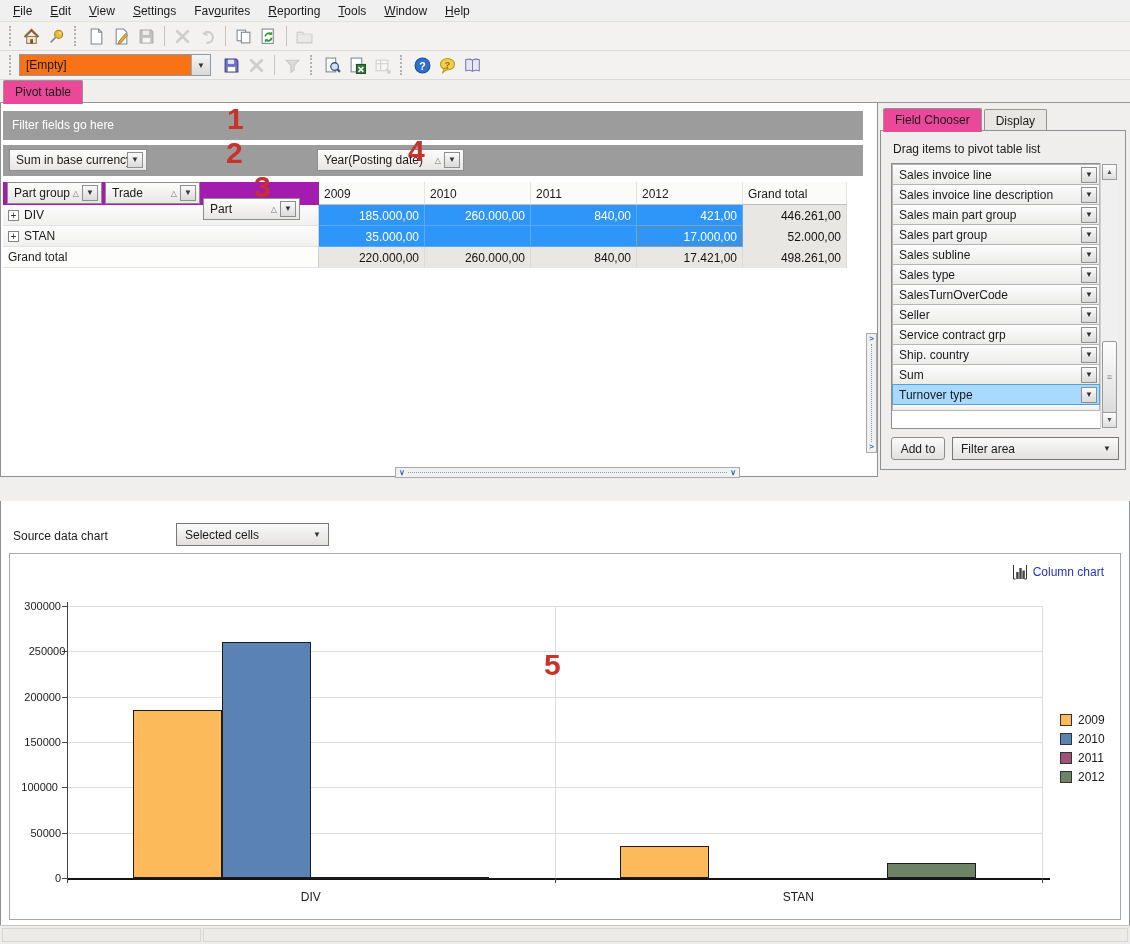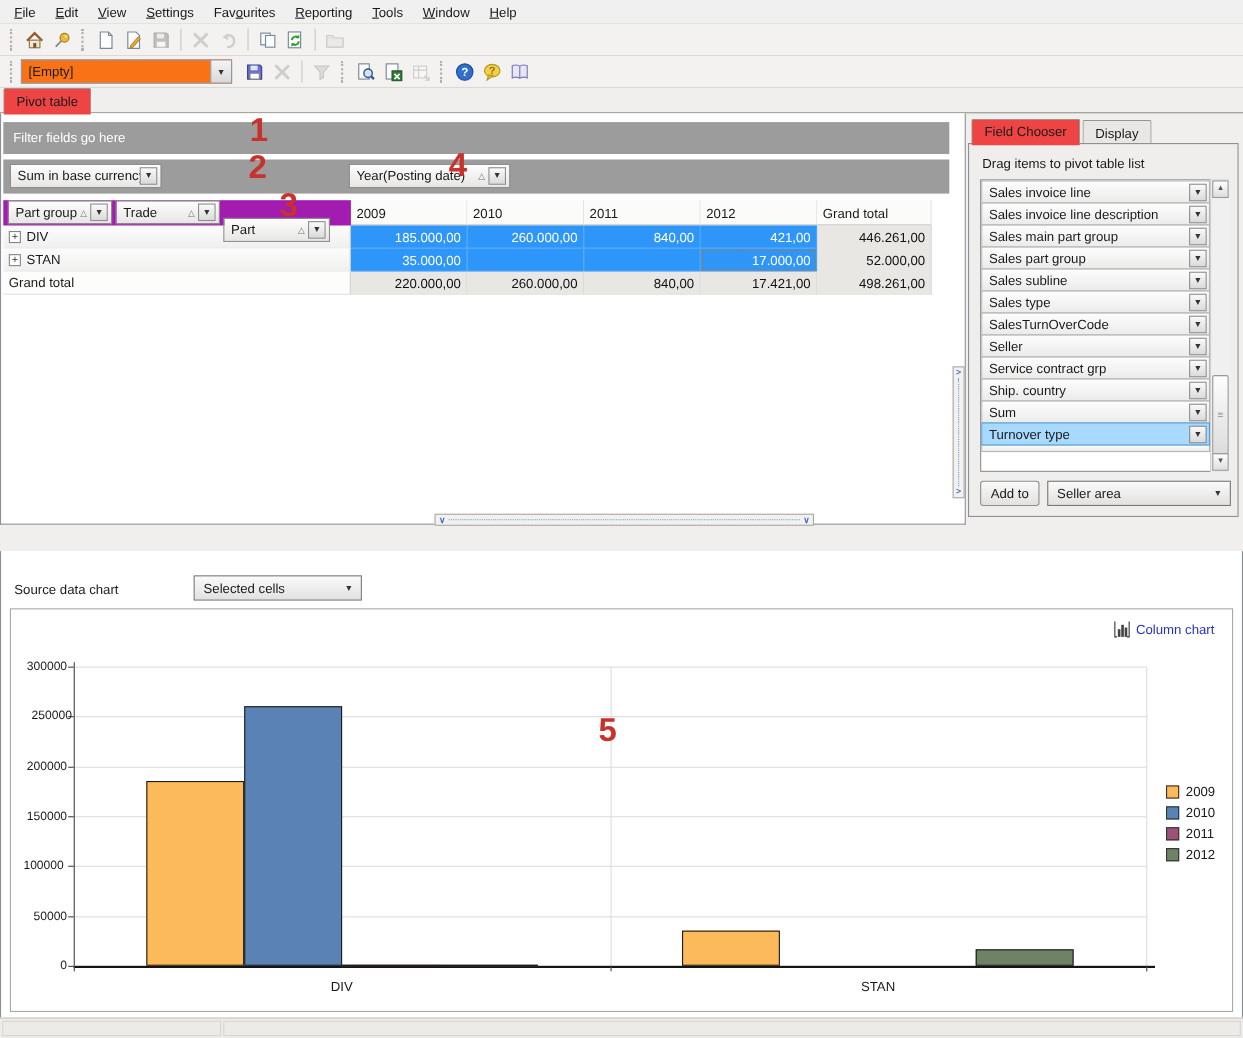--- a/index.html
+++ b/index.html
@@ -17,21 +17,21 @@
   .tbtn .iglyph{display:flex}
   .tbtn svg{width:17px;height:17px}
   .tbtn.disabled{opacity:.4;filter:grayscale(1)}
   .combo{display:flex;align-items:center;width:192px;height:22px;background:#f97316;border:1px solid #8a9aad;box-sizing:border-box;margin-right:8px}
   .combo .val{flex:1;padding:0 6px;white-space:nowrap;overflow:hidden}
   .combo .arrowbox{width:18px;height:100%;background:linear-gradient(#f4f4f4,#d9d9d9);border-left:1px solid #9aa8ba;display:flex;align-items:center;justify-content:center;font-size:8px;color:#333}
 
   
   .tabstrip{position:absolute;border-bottom:1px solid #97938e;padding-left:3px;box-sizing:border-box}
   .tab{display:inline-block;padding:4px 11px 3px 11px;border:1px solid #97938e;border-bottom:none;background:#e9e7e3;margin-right:2px;border-radius:2px 2px 0 0;position:relative;cursor:default;vertical-align:bottom}
-  .tab.active{background:#ef4444;padding-bottom:5px;margin-bottom:-1px;z-index:2}
+  .tab.active{background:#ec4899;padding-bottom:5px;margin-bottom:-1px;z-index:2}
   #maintabs{left:0;top:80px;width:1130px;height:23px}
   #fieldtabs{left:880px;top:108px;width:248px;height:23px;border-bottom:none}
   #bottomtabs{left:0;top:479px;width:1130px;height:23px}
 
   
   .pivotpanel{position:absolute;left:0;top:103px;width:878px;height:374px;background:#fff;border:1px solid #8d9097;border-top:none;box-sizing:border-box}
   .grayband{position:absolute;left:2px;width:860px;background:#9c9c9c}
   #filterbar{top:8px;height:29px;color:#fff;line-height:29px;padding-left:9px;box-sizing:border-box}
   #band2{top:42px;height:31px}
   .fbtn{position:absolute;height:22px;background:linear-gradient(#fdfdfd,#e7e6e4);border:1px solid #8e8e8e;display:flex;align-items:center;padding:0 3px 0 6px;box-sizing:border-box;cursor:default}
@@ -441,21 +441,21 @@
         </div>
         <div class="fci partial"></div>
       </div>
     <div class="sbar" style="position:absolute;left:219px;top:32px;height:266px">
       <span class="sbtn" style="top:1px">▲</span>
       <span class="sthumb" style="top:178px;height:72px;line-height:70px">≡</span>
       <span class="sbtn" style="bottom:1px">▼</span>
     </div>
     <div class="btn" style="left:10px;top:306px;width:54px;height:23px">Add to</div>
     <div class="ddown" style="left:71px;top:306px;width:167px;height:23px">
-      <span class="val">Seller area</span>
+      <span class="val">Filter area</span>
       <span class="ar">▼</span>
     </div>
   </div>
 
   <div class="hsplit">
     <span class="chev">∨</span>
     <span class="dots"></span>
     <span class="chev">∨</span>
   </div>
 

